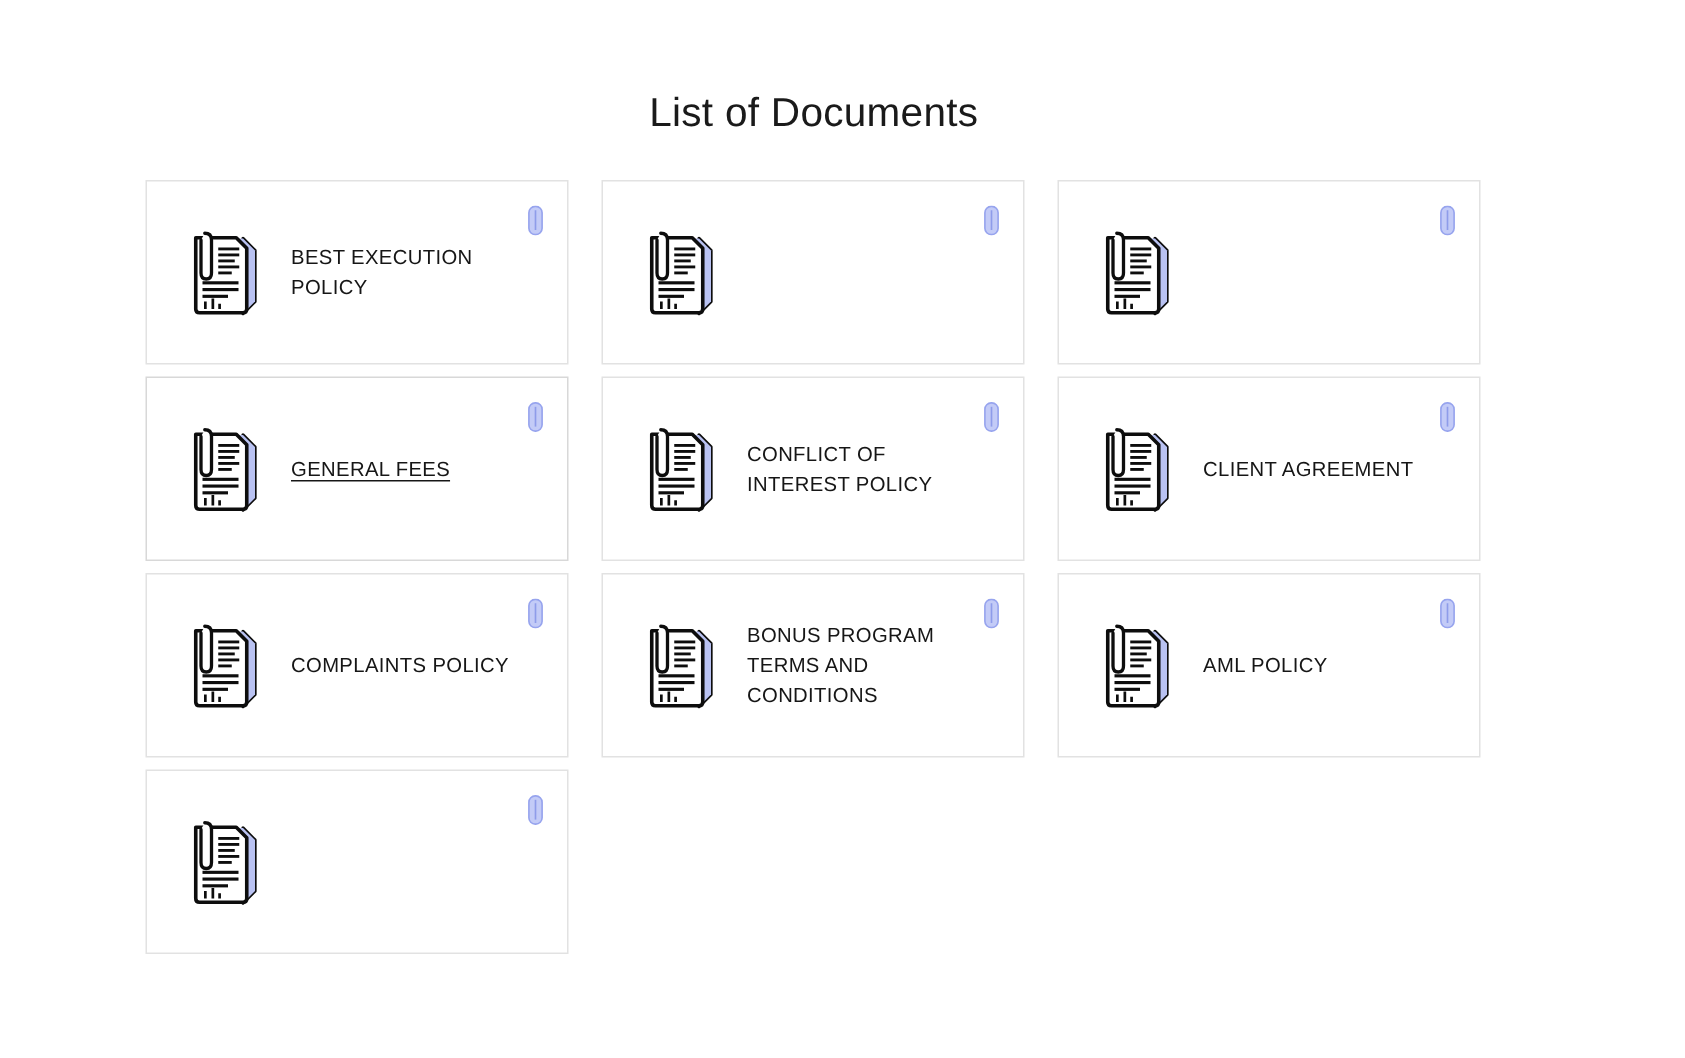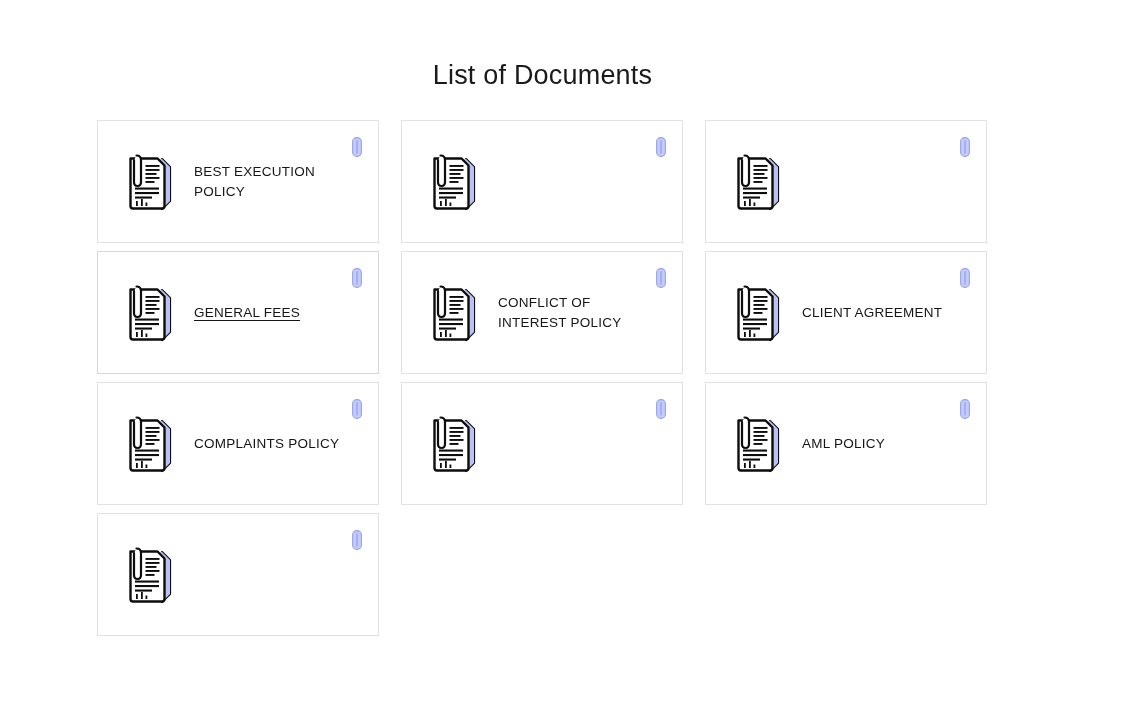--- a/index.html
+++ b/index.html
@@ -376,20 +376,21 @@
         <rect x="11" y="36.5" width="24" height="2.1" fill="#0d0d0d"></rect>
         <rect x="11" y="41" width="24" height="2.1" fill="#0d0d0d"></rect>
         <rect x="11" y="45.5" width="17" height="2.1" fill="#0d0d0d"></rect>
 
         <rect x="12" y="50" width="1.8" height="5" fill="#0d0d0d"></rect>
         <rect x="17" y="48" width="1.8" height="7" fill="#0d0d0d"></rect>
         <rect x="21.5" y="51.5" width="1.8" height="3.5" fill="#0d0d0d"></rect>
       </svg>
     </span>
 
+    <span class="doc-label">BONUS PROGRAM TERMS AND CONDITIONS</span>
   </div>
       <div class="doc-card">
     <span class="clip-badge">
       <svg viewBox="0 0 10 20" width="10" height="20" xmlns="http://www.w3.org/2000/svg">
         <rect x="0.6" y="0.6" width="8.8" height="18.8" rx="4.2" ry="4.2" fill="#c3cbf7" stroke="#97a4ee" stroke-width="1.1"></rect>
         <line x1="5" y1="3.2" x2="5" y2="16.4" stroke="#8e9cea" stroke-width="1.1"></line>
       </svg>
     </span>
 
     <span class="doc-icon">

